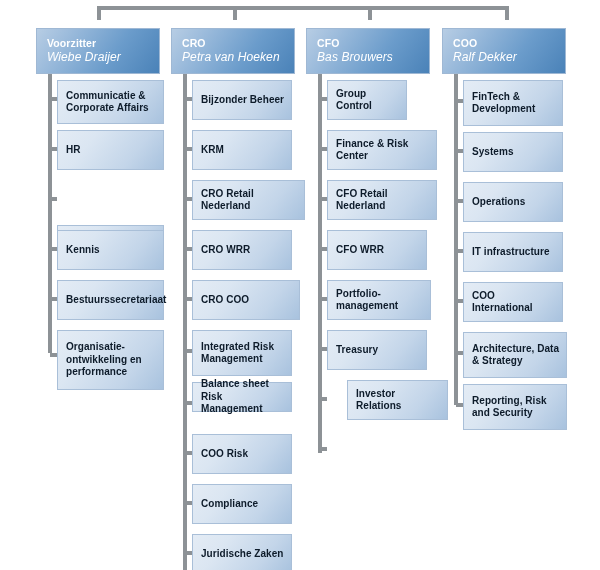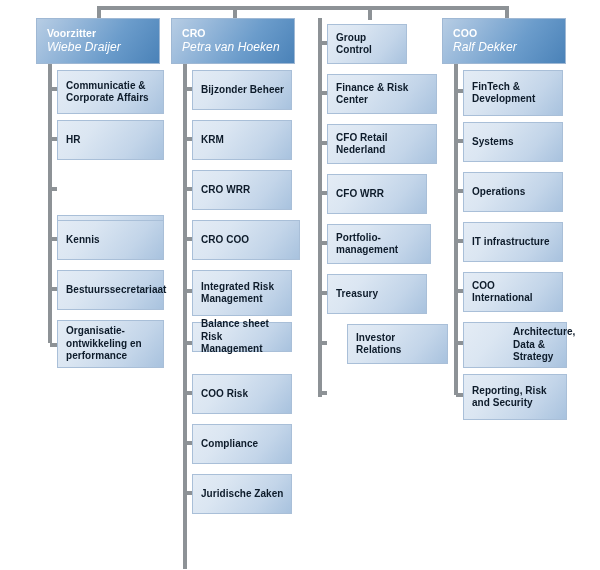--- a/index.html
+++ b/index.html
@@ -28,21 +28,21 @@
   }
   .top-stub {
     position: absolute;
     background: #8d9296;
     width: 4px;
   }
 
   
   .column {
     position: absolute;
-    top: 18px;
+    top: 28px;
   }
 
   
   .head-box {
     position: relative;
     box-sizing: border-box;
     height: 46px;
     padding: 7px 0 0 10px;
     color: #ffffff;
     border: 1px solid #9fb8d4;
@@ -157,21 +157,21 @@
 
       <div class="child-row">
         <div class="elbow"></div>
         <div class="child-box" style="width:107px;">
           <span class="child-label">Bestuurssecretariaat</span>
         </div>
       </div>
 
       <div class="child-row" style="height:58px;">
         <div class="elbow" style="top:29px;"></div>
-        <div class="child-box two-line" style="width:107px; height:48px;">
+        <div class="child-box two-line" style="width:107px; height:60px;">
           <span class="child-label">Organisatie-ontwikkeling en performance</span>
         </div>
       </div>
     </div>
   </div>
 
   <div class="column" style="left:171px; width:124px;">
     <div class="head-box" style="width:124px;">
       <div class="head-title">CRO</div>
       <div class="head-name">Petra van Hoeken</div>
@@ -186,20 +186,26 @@
         </div>
       </div>
 
       <div class="child-row">
         <div class="elbow"></div>
         <div class="child-box" style="width:100px;">
           <span class="child-label">KRM</span>
         </div>
       </div>
 
+      <div class="child-row">
+        <div class="elbow"></div>
+        <div class="child-box" style="width:113px;">
+          <span class="child-label">CRO Retail Nederland</span>
+        </div>
+      </div>
 
       <div class="child-row">
         <div class="elbow"></div>
         <div class="child-box" style="width:100px;">
           <span class="child-label">CRO WRR</span>
         </div>
       </div>
 
       <div class="child-row">
         <div class="elbow"></div>
@@ -239,20 +245,24 @@
       <div class="child-row">
         <div class="elbow"></div>
         <div class="child-box" style="width:100px;">
           <span class="child-label">Juridische Zaken</span>
         </div>
       </div>
     </div>
   </div>
 
   <div class="column" style="left:306px; width:124px;">
+    <div class="head-box" style="width:124px;">
+      <div class="head-title">CFO</div>
+      <div class="head-name">Bas Brouwers</div>
+    </div>
     <div class="children">
       <div class="trunk" style="height:379px;"></div>
 
       <div class="child-row">
         <div class="elbow"></div>
         <div class="child-box" style="width:80px;">
           <span class="child-label">Group Control</span>
         </div>
       </div>
 
@@ -342,21 +352,21 @@
 
       <div class="child-row">
         <div class="elbow"></div>
         <div class="child-box" style="width:100px;">
           <span class="child-label">COO International</span>
         </div>
       </div>
 
       <div class="child-row" style="height:52px;">
         <div class="elbow" style="top:25px;"></div>
-        <div class="child-box two-line" style="width:104px; height:46px;padding-left:41px;">
+        <div class="child-box two-line" style="width:104px; height:46px;">
           <span class="child-label">Architecture, Data &amp; Strategy</span>
         </div>
       </div>
 
       <div class="child-row" style="height:52px;">
         <div class="elbow" style="top:25px;"></div>
         <div class="child-box two-line" style="width:104px; height:46px;">
           <span class="child-label">Reporting, Risk and Security</span>
         </div>
       </div>

